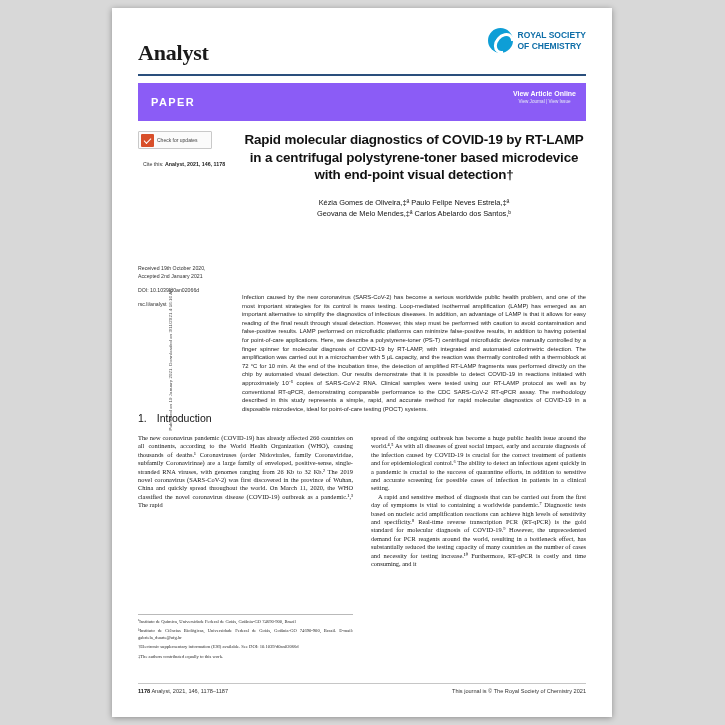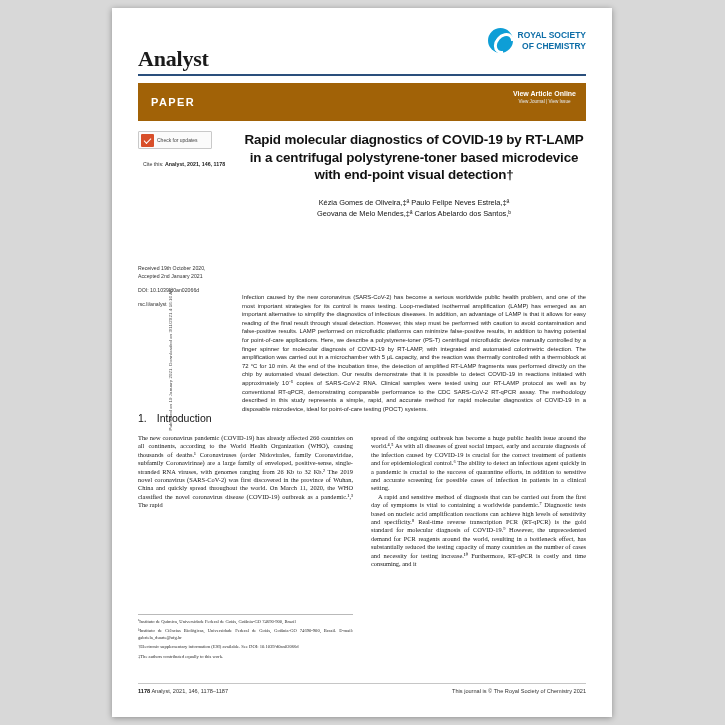--- a/index.html
+++ b/index.html
@@ -35,21 +35,21 @@
     left:26px;top:18px;
     width:448px;height:668px;
   }
   
   .masthead{
     position:relative;
     height:48px;
     border-bottom:2px solid #2a4f7c;
   }
   .journal-title{
-    position:absolute;left:0;top:20px;
+    position:absolute;left:0;top:14px;
     font-family:"Liberation Serif", serif;
     font-size:22px;font-weight:bold;color:#1b1b1b;
     letter-spacing:-0.2px;
   }
   .rsc-logo{
     position:absolute;right:0;top:2px;
     display:flex;align-items:center;gap:5px;
   }
   .rsc-mark{
     width:25px;height:25px;border-radius:50%;
@@ -58,28 +58,28 @@
   .rsc-mark:after{
     content:"";position:absolute;
     left:7px;top:4px;width:12px;height:17px;
     border:3.5px solid #ffffff;border-right-color:transparent;
     border-radius:50%;
     transform:rotate(40deg);
   }
   .rsc-text{
     font-family:"Liberation Sans", sans-serif;
     font-size:8.5px;line-height:10.5px;
-    color:#0e6ea8;font-weight:bold;text-align:right;
+    color:#0e6ea8;font-weight:bold;
   }
   
   .paperbar{
     position:relative;
     margin-top:7px;
     height:38px;
-    background:#a16207;
+    background:#8b5cf6;
     display:flex;align-items:center;
   }
   .paper-label{
     color:#ffffff;font-family:"Liberation Sans", sans-serif;
     font-size:11px;font-weight:bold;letter-spacing:1.4px;
     margin-left:13px;
   }
   .view-online{
     position:absolute;right:10px;top:7px;
     text-align:center;

